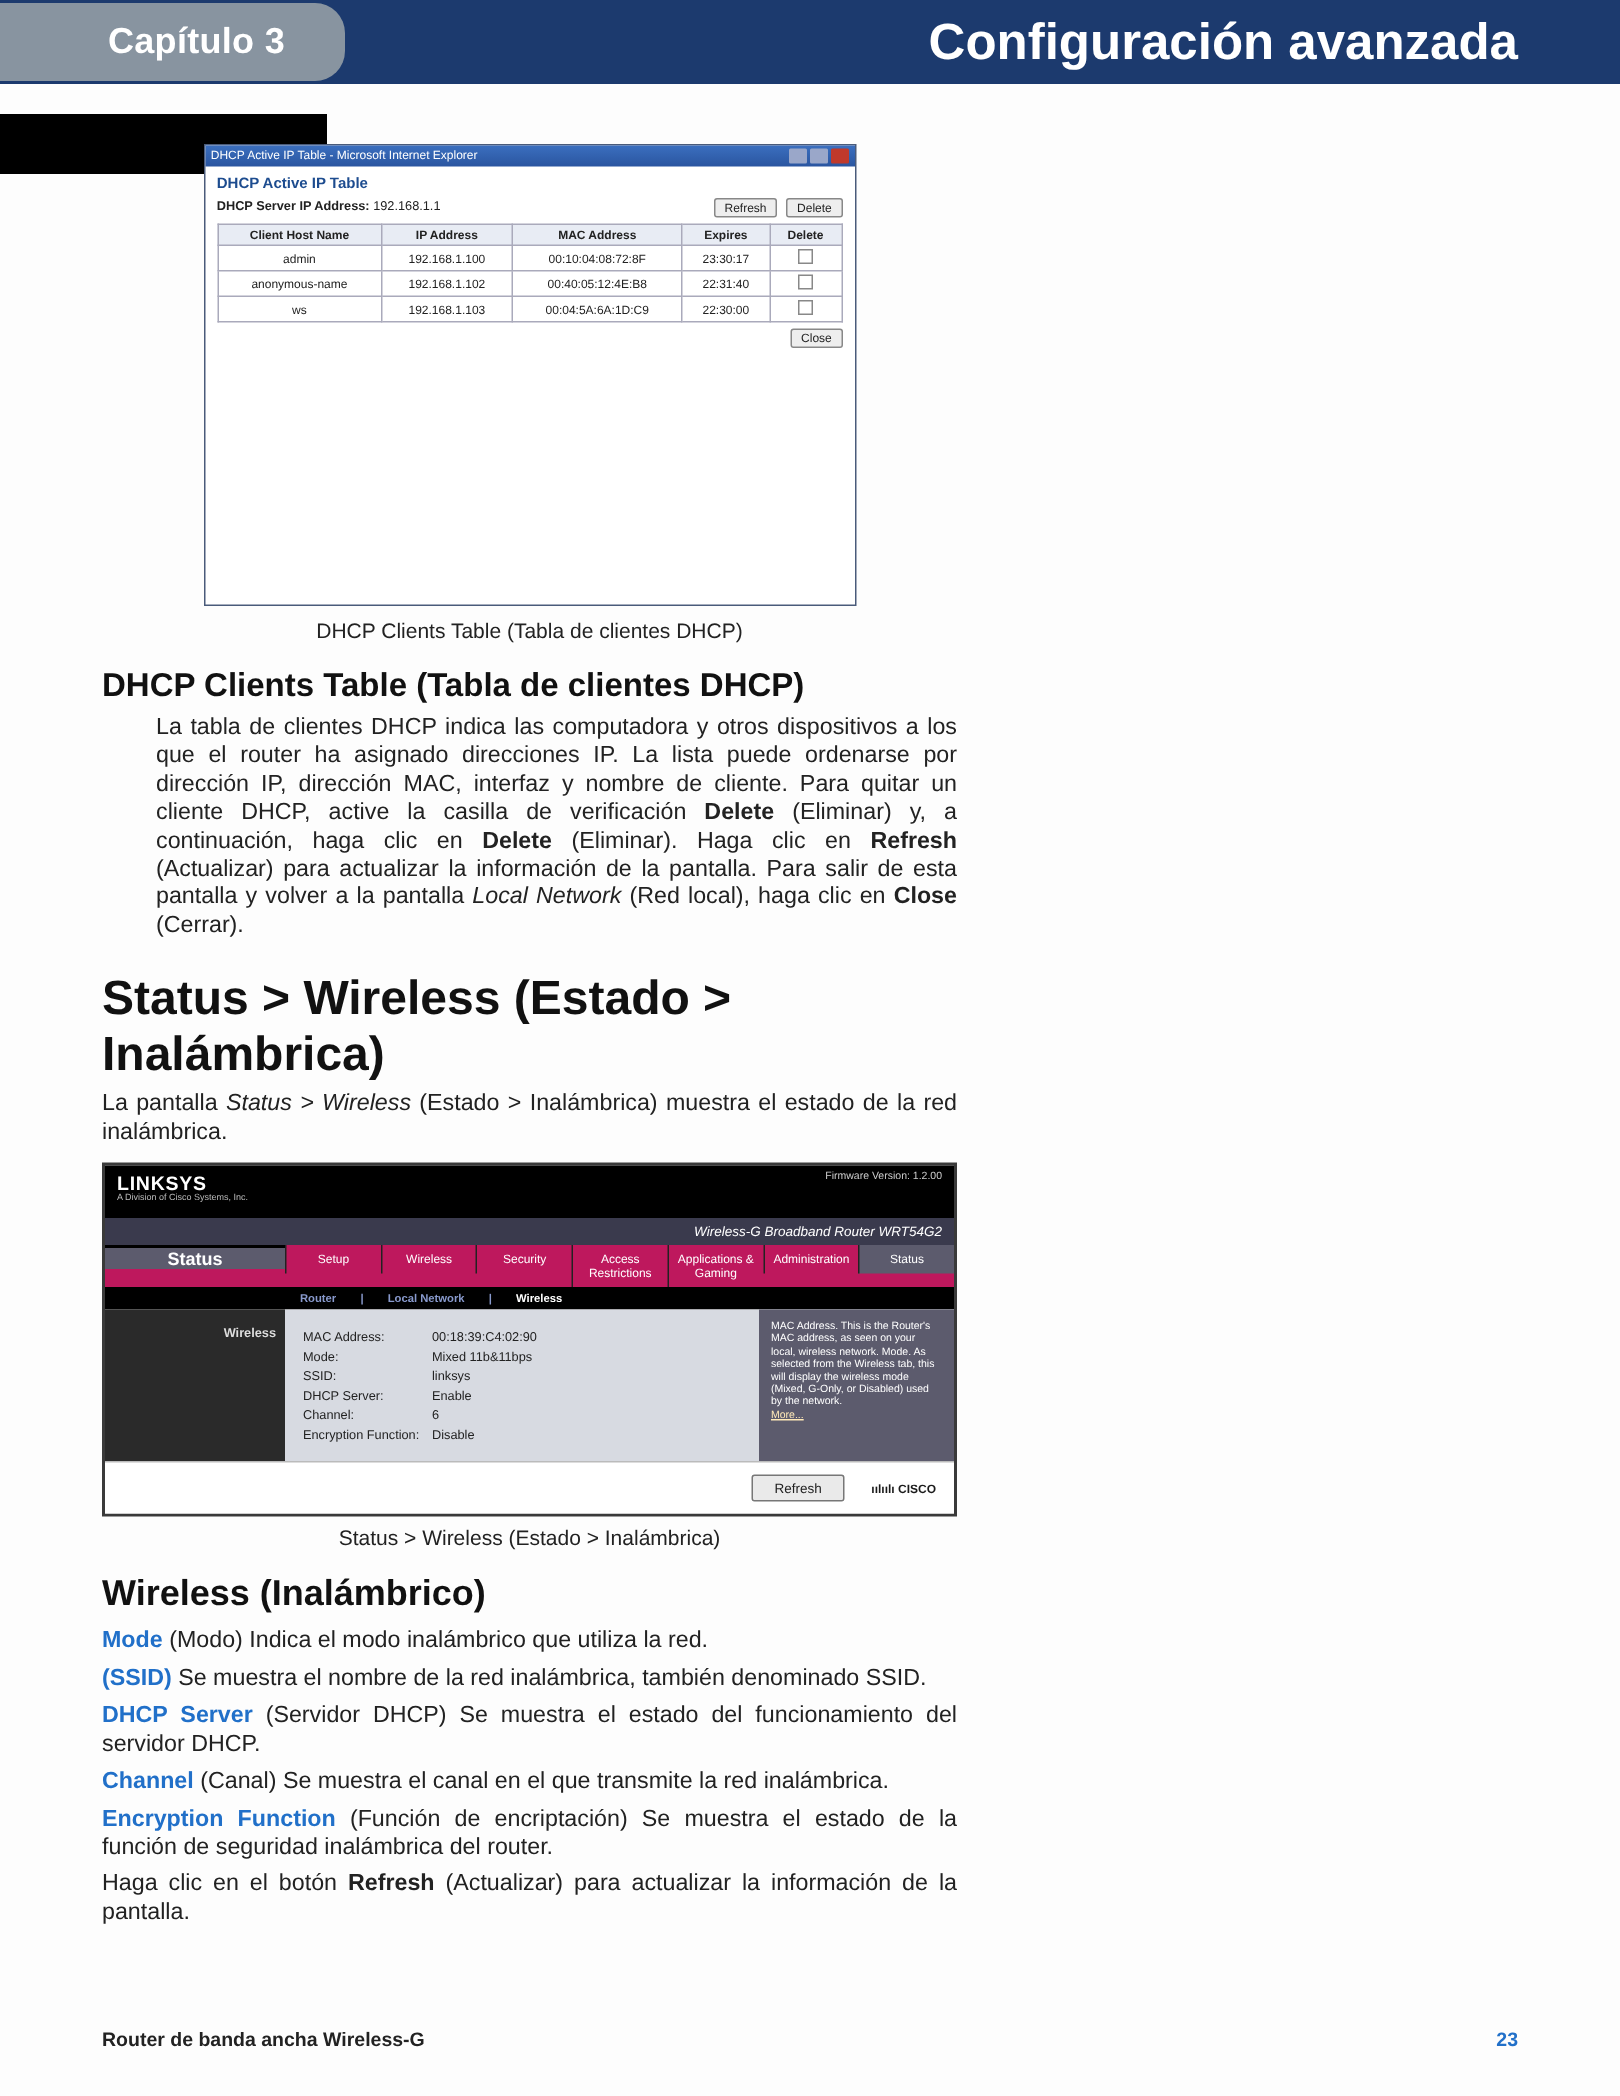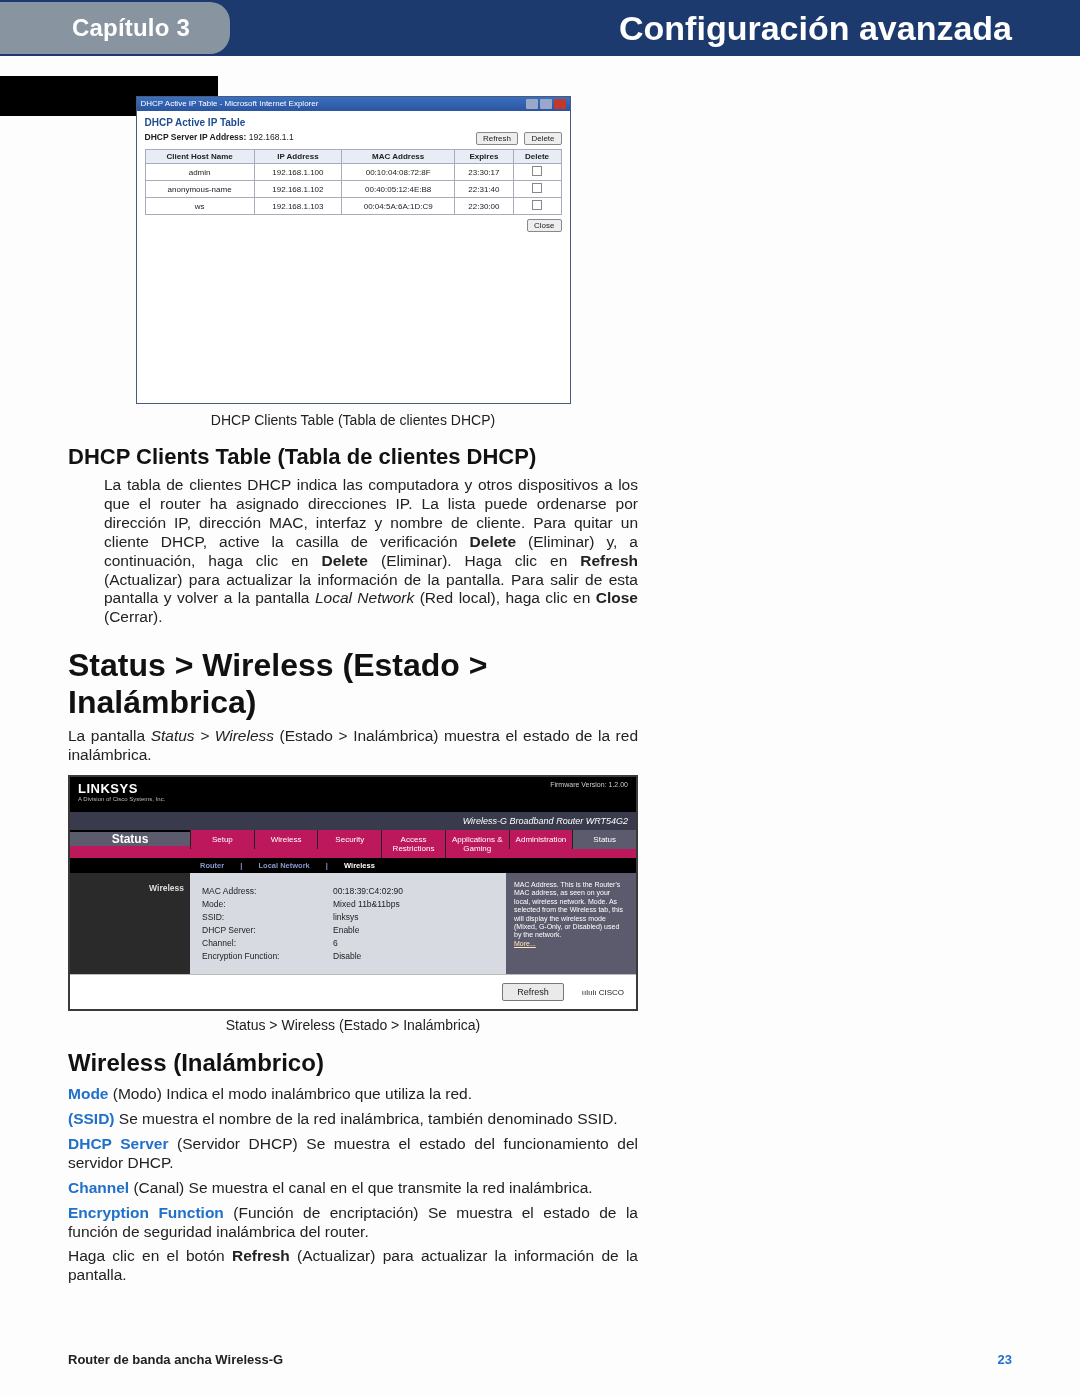--- a/index.html
+++ b/index.html
@@ -157,33 +157,33 @@
     font-weight:bold;
   }
   .sw-subline span{ margin-right:14px; }
   .sw-subline .wl{ color:#fff; }
   .sw-body { display:flex; }
   .sw-sidebar { width:120px; background:#2a2a2a; color:#ddd; font-size:8.5px; padding:10px 6px; }
   .sw-sidebar-item{ text-align:right; font-weight:700; }
   .sw-main { flex:1; background:#d7dae1; display:flex; }
   .sw-fields { flex:1; padding:10px 12px; }
   .sw-row { display:flex; font-size:8.5px; margin:3px 0; color:#222; }
-  .sw-row .lbl { width:131px; }
+  .sw-row .lbl { width:86px; }
   .sw-help {
     width:130px; background:#5c5b6d; color:#fff; font-size:7px;
     padding:8px; line-height:1.2;
   }
   .sw-more { color:#ffe9b8; text-decoration:underline; }
   .sw-footer { display:flex; justify-content:space-between; align-items:center;
     padding:8px 12px; background:#fff; border-top:1px solid #bbb; }
   .sw-refresh {
     border:1px solid #777; background:#eaeaea; font-size:9px; padding:3px 14px;
     border-radius:2px; margin-left:auto; margin-right:18px;
   }
-  .sw-cisco { font-size:8px; font-weight:400; color:#1a1a1a; }
+  .sw-cisco { font-size:8px; font-weight:700; color:#1a1a1a; }
 
   
   .page-footer {
     position:absolute; bottom:30px; left:68px; right:68px;
     display:flex; justify-content:space-between; align-items:center;
     font-size:13px; font-weight:700;
   }
   .page-num { color:#2170c9; }
 </style>
 </head>

